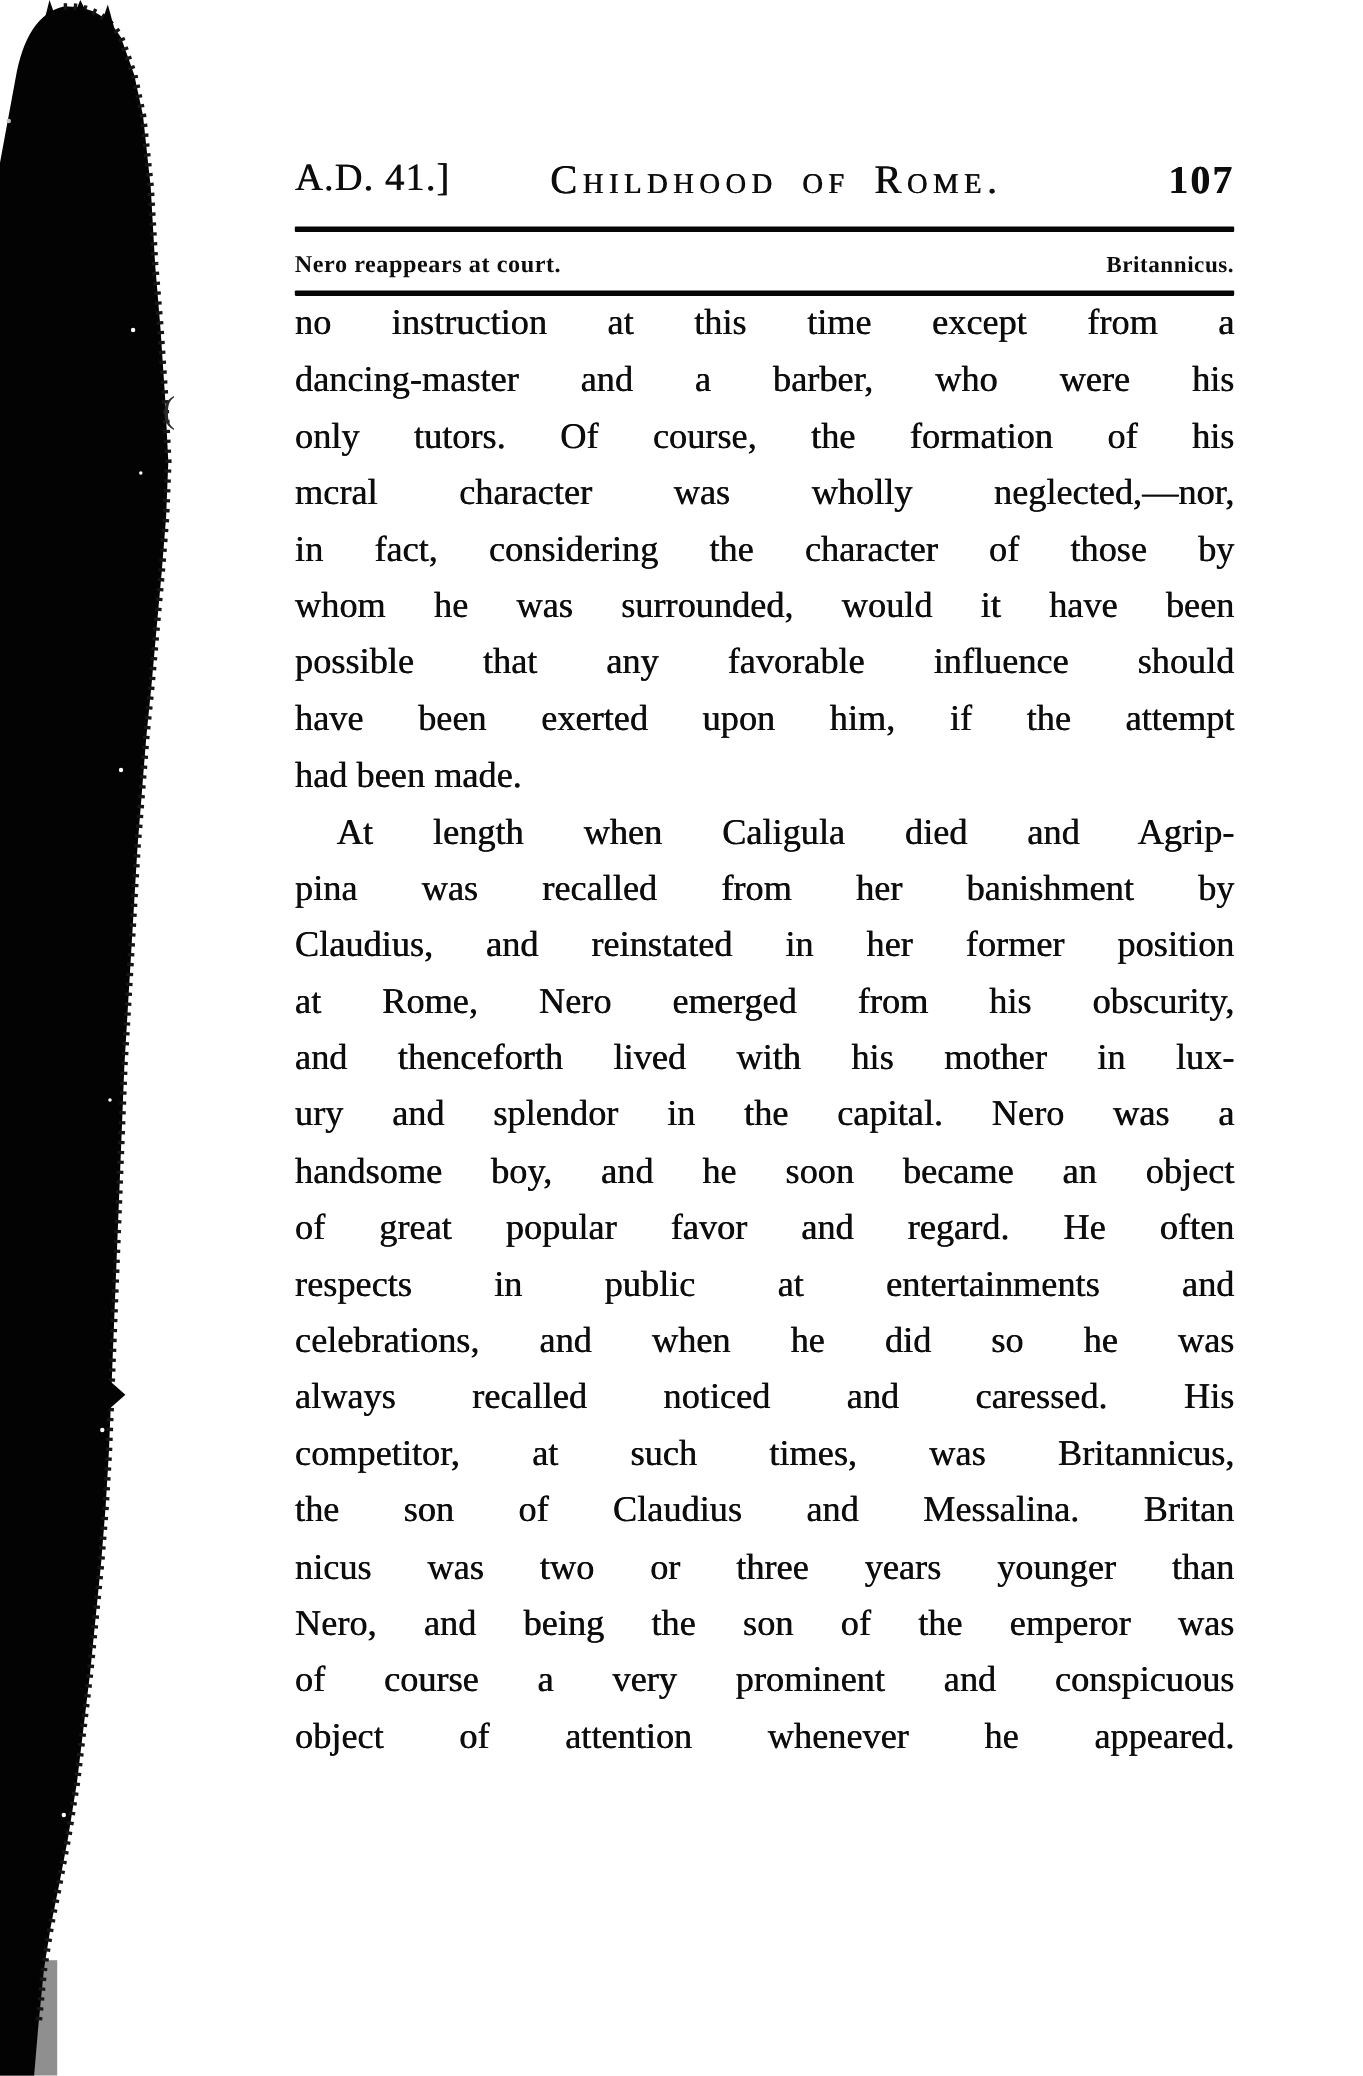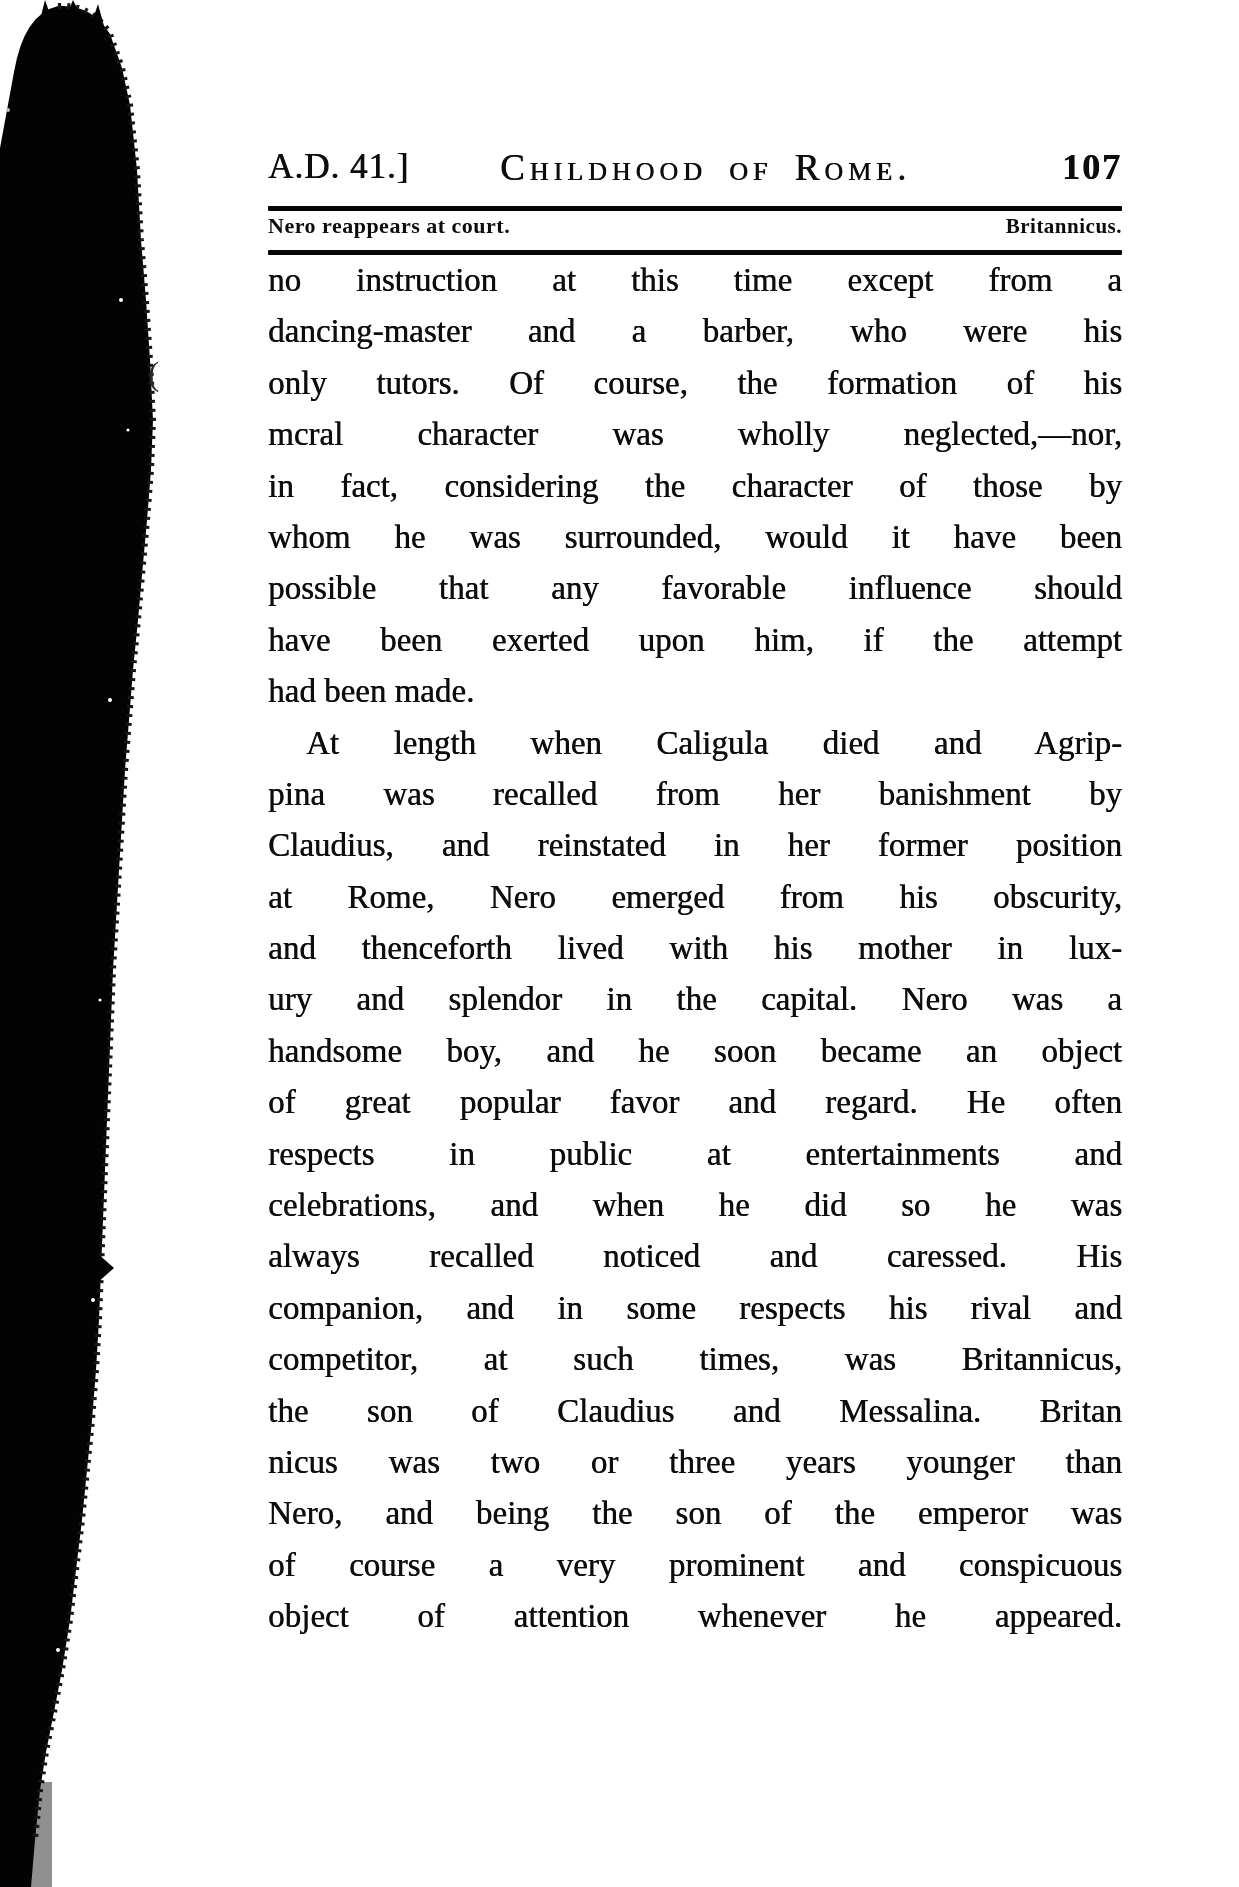--- a/index.html
+++ b/index.html
@@ -17,39 +17,39 @@
   }
   .margin-mark {
     position:absolute; left:148px; top:355px;
     font-size:34px; color:#2a2a2a;
     font-family:"Liberation Serif", serif;
   }
   .content {
     position:absolute; left:268px; top:142px; width:854px;
   }
   .header-row {
-    display:flex; justify-content:space-between; align-items:center;
+    display:flex; justify-content:space-between; align-items:flex-start;
     height:50px;
     text-shadow:0.6px 0 0 currentColor;
   }
   .header-era { font-size:35px; letter-spacing:1px; }
   .header-title {
     font-size:37px; font-variant:small-caps;
     letter-spacing:5px; word-spacing:8px;
     margin-left:-60px;
   }
   .header-page { font-size:36px; letter-spacing:2px;font-weight:bold; }
   .rule {
     height:5px; background:#060606; border-radius:1px;
   }
   .rule-1 { margin-top:14px; }
   .rule-2 { margin-top:7px; }
   .subheader-row {
     display:flex; justify-content:space-between; align-items:baseline;
-    margin-top:2px; height:30px;
+    margin-top:16px; height:30px;
   }
   .subheader-left  { font-size:22px; font-weight:bold; letter-spacing:0.5px; }
   .subheader-right { font-size:21px; font-weight:bold; letter-spacing:0.5px; }
   .body-text {
     font-size:33px;
     line-height:51.4px;
     text-shadow:0.5px 0 0 currentColor;
   }
   .bl {
     text-align:justify;
@@ -114,21 +114,20 @@
     <div class="bl">pina was recalled from her banishment by</div>
     <div class="bl">Claudius, and reinstated in her former position</div>
     <div class="bl">at Rome, Nero emerged from his obscurity,</div>
     <div class="bl">and thenceforth lived with his mother in lux-</div>
     <div class="bl">ury and splendor in the capital. Nero was a</div>
     <div class="bl">handsome boy, and he soon became an object</div>
     <div class="bl">of great popular favor and regard. He often</div>
     <div class="bl">respects in public at entertainments and</div>
     <div class="bl">celebrations, and when he did so he was</div>
     <div class="bl">always recalled noticed and caressed. His</div>
-    <div class="bl">companion, and in some respects his rival and</div>
     <div class="bl">competitor, at such times, was Britannicus,</div>
     <div class="bl">the son of Claudius and Messalina. Britan</div>
     <div class="bl">nicus was two or three years younger than</div>
     <div class="bl">Nero, and being the son of the emperor was</div>
     <div class="bl">of course a very prominent and conspicuous</div>
     <div class="bl">object of attention whenever he appeared.</div>
   </div>
 
 </div>
 

